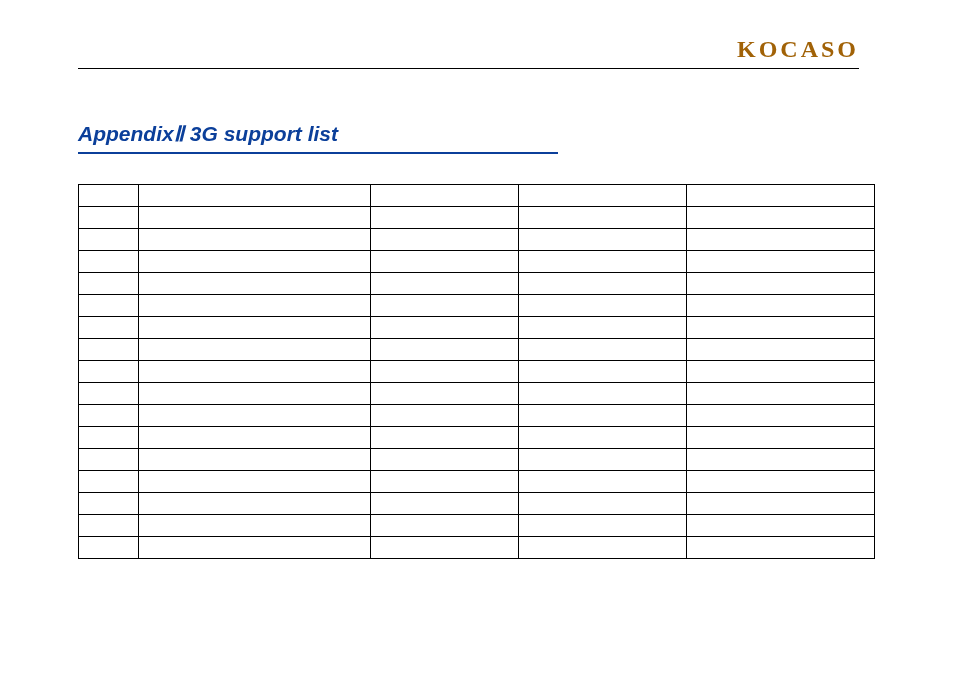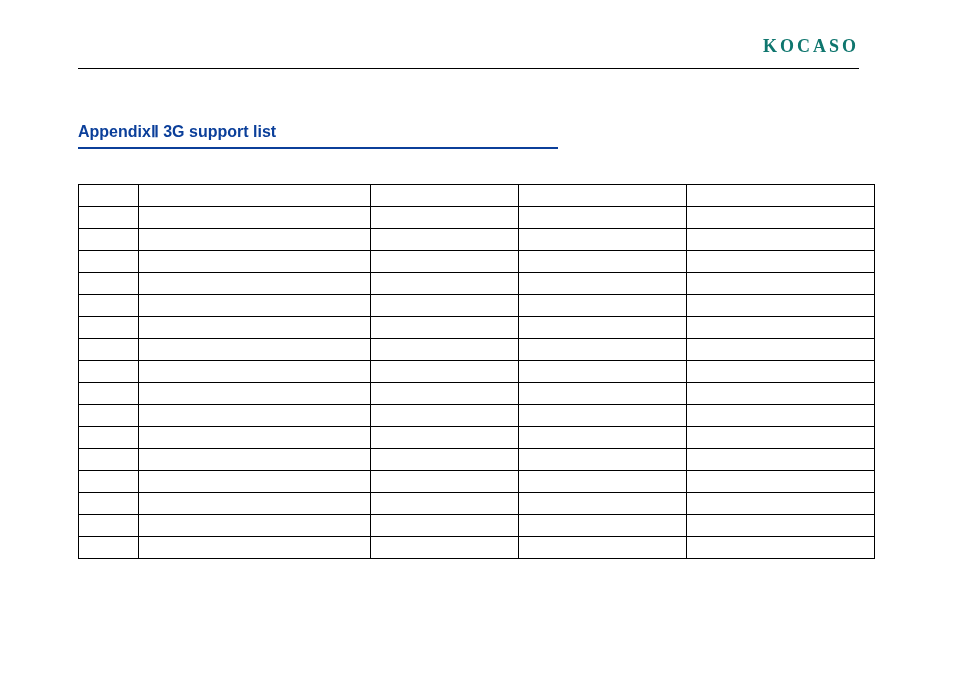--- a/index.html
+++ b/index.html
@@ -21,43 +21,44 @@
   }
   .header-area {
     position: relative;
     height: 72px;
   }
   .brand {
     position: absolute;
     right: 95px;
     top: 36px;
     font-weight: 900;
-    font-size: 18px;
+    font-size: 24px;
     letter-spacing: 3px;
-    color: #0f766e;
+    color: #a16207;
     font-family: Georgia, "Times New Roman", serif;
   }
   .top-rule {
     position: absolute;
     left: 78px;
     right: 95px;
     top: 68px;
     height: 0;
     border-bottom: 1.5px solid #000;
   }
   .title-wrap {
     position: absolute;
     left: 78px;
     top: 122px;
   }
   .title {
     font-family: Verdana, Geneva, sans-serif;
-    font-size: 16px;
+    font-size: 21px;
     font-weight: 700;
     color: #0b3f9a;
+    font-style: italic;
   }
   .title-underline {
     margin-top: 6px;
     width: 480px;
     height: 0;
     border-bottom: 2px solid #0b3f9a;
   }
   .table-wrap {
     position: absolute;
     left: 78px;

